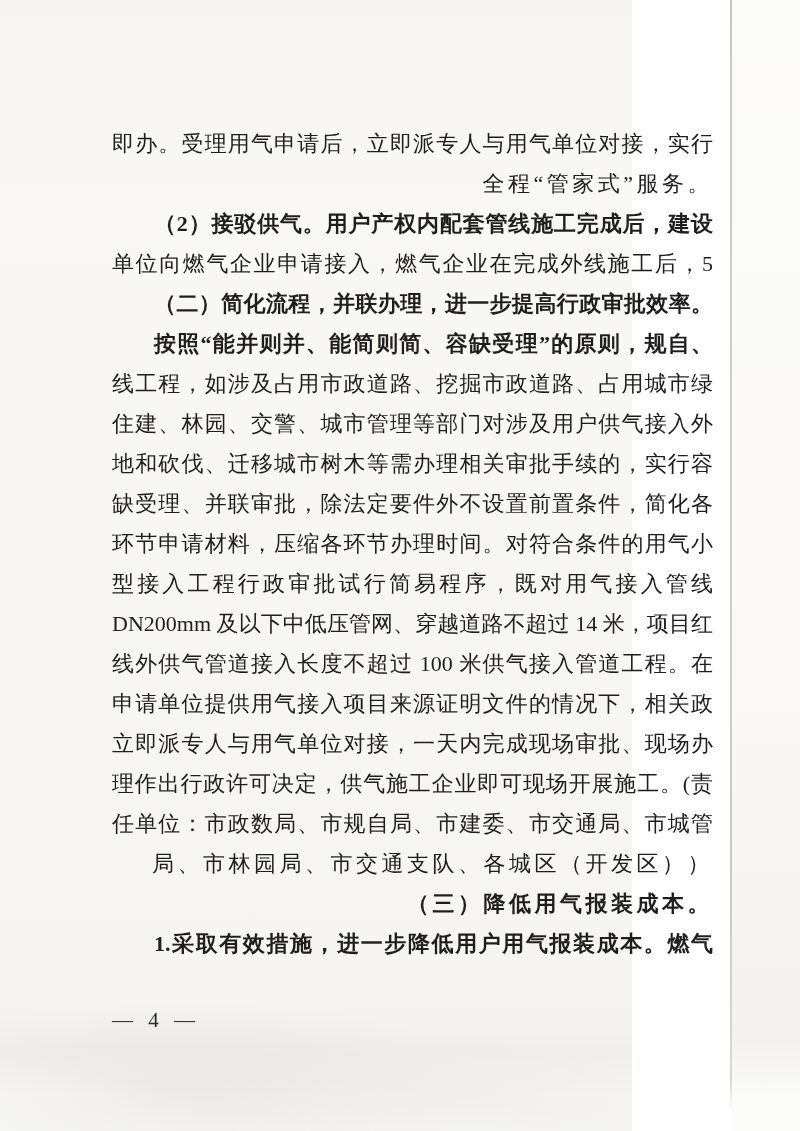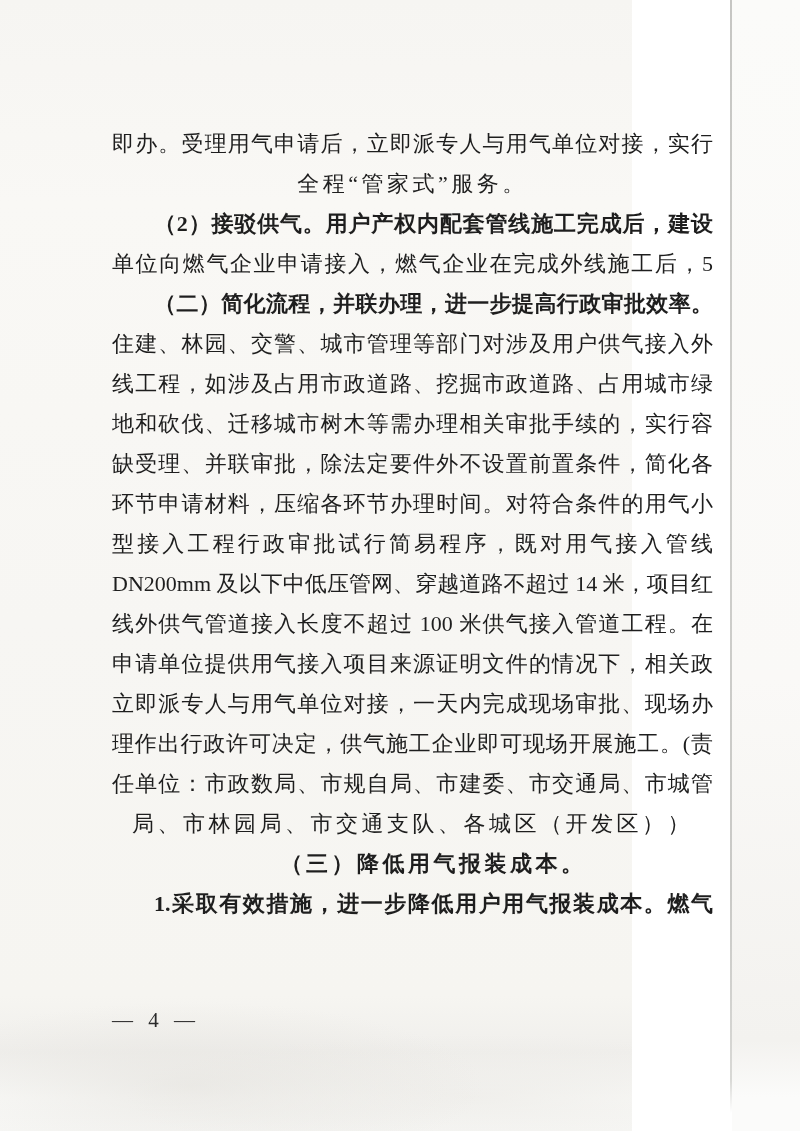--- a/index.html
+++ b/index.html
@@ -45,21 +45,21 @@
     width: 601px;
     color: #1e1e1e;
   }
   .line {
     height: 40px;
     line-height: 40px;
     font-size: 22px;
     color: #1e1e1e;
     box-sizing: border-box;
     width: 601px;
-    text-align: center;
+    text-align: right;
     letter-spacing: 0;
   }
   .line.justify {
     text-align: justify;
     text-align-last: justify;
     -moz-text-align-last: justify;
   }
   .line.short {
     letter-spacing: 3.5px;
   }
@@ -83,22 +83,23 @@
 
 <div class="canvas">
   <div class="right-strip"></div>
   <div class="scan-edge"></div>
   <div class="content">
       <div class="line justify">即办。受理用气申请后，立即派专人与用气单位对接，实行</div>
       <div class="line short">全程“管家式”服务。</div>
       <div class="line justify indent">（2）接驳供气。用户产权内配套管线施工完成后，建设</div>
       <div class="line justify">单位向燃气企业申请接入，燃气企业在完成外线施工后，5</div>
       <div class="line justify indent">（二）简化流程，并联办理，进一步提高行政审批效率。</div>
+      <div class="line justify indent">按照“能并则并、能简则简、容缺受理”的原则，规自、</div>
+      <div class="line justify">线工程，如涉及占用市政道路、挖掘市政道路、占用城市绿</div>
       <div class="line justify">住建、林园、交警、城市管理等部门对涉及用户供气接入外</div>
-      <div class="line justify">线工程，如涉及占用市政道路、挖掘市政道路、占用城市绿</div>
       <div class="line justify">地和砍伐、迁移城市树木等需办理相关审批手续的，实行容</div>
       <div class="line justify">缺受理、并联审批，除法定要件外不设置前置条件，简化各</div>
       <div class="line justify">环节申请材料，压缩各环节办理时间。对符合条件的用气小</div>
       <div class="line justify">型接入工程行政审批试行简易程序，既对用气接入管线</div>
       <div class="line justify">DN200mm 及以下中低压管网、穿越道路不超过 14 米，项目红</div>
       <div class="line justify">线外供气管道接入长度不超过 100 米供气接入管道工程。在</div>
       <div class="line justify">申请单位提供用气接入项目来源证明文件的情况下，相关政</div>
       <div class="line justify">立即派专人与用气单位对接，一天内完成现场审批、现场办</div>
       <div class="line justify">理作出行政许可决定，供气施工企业即可现场开展施工。(责</div>
       <div class="line justify">任单位：市政数局、市规自局、市建委、市交通局、市城管</div>

